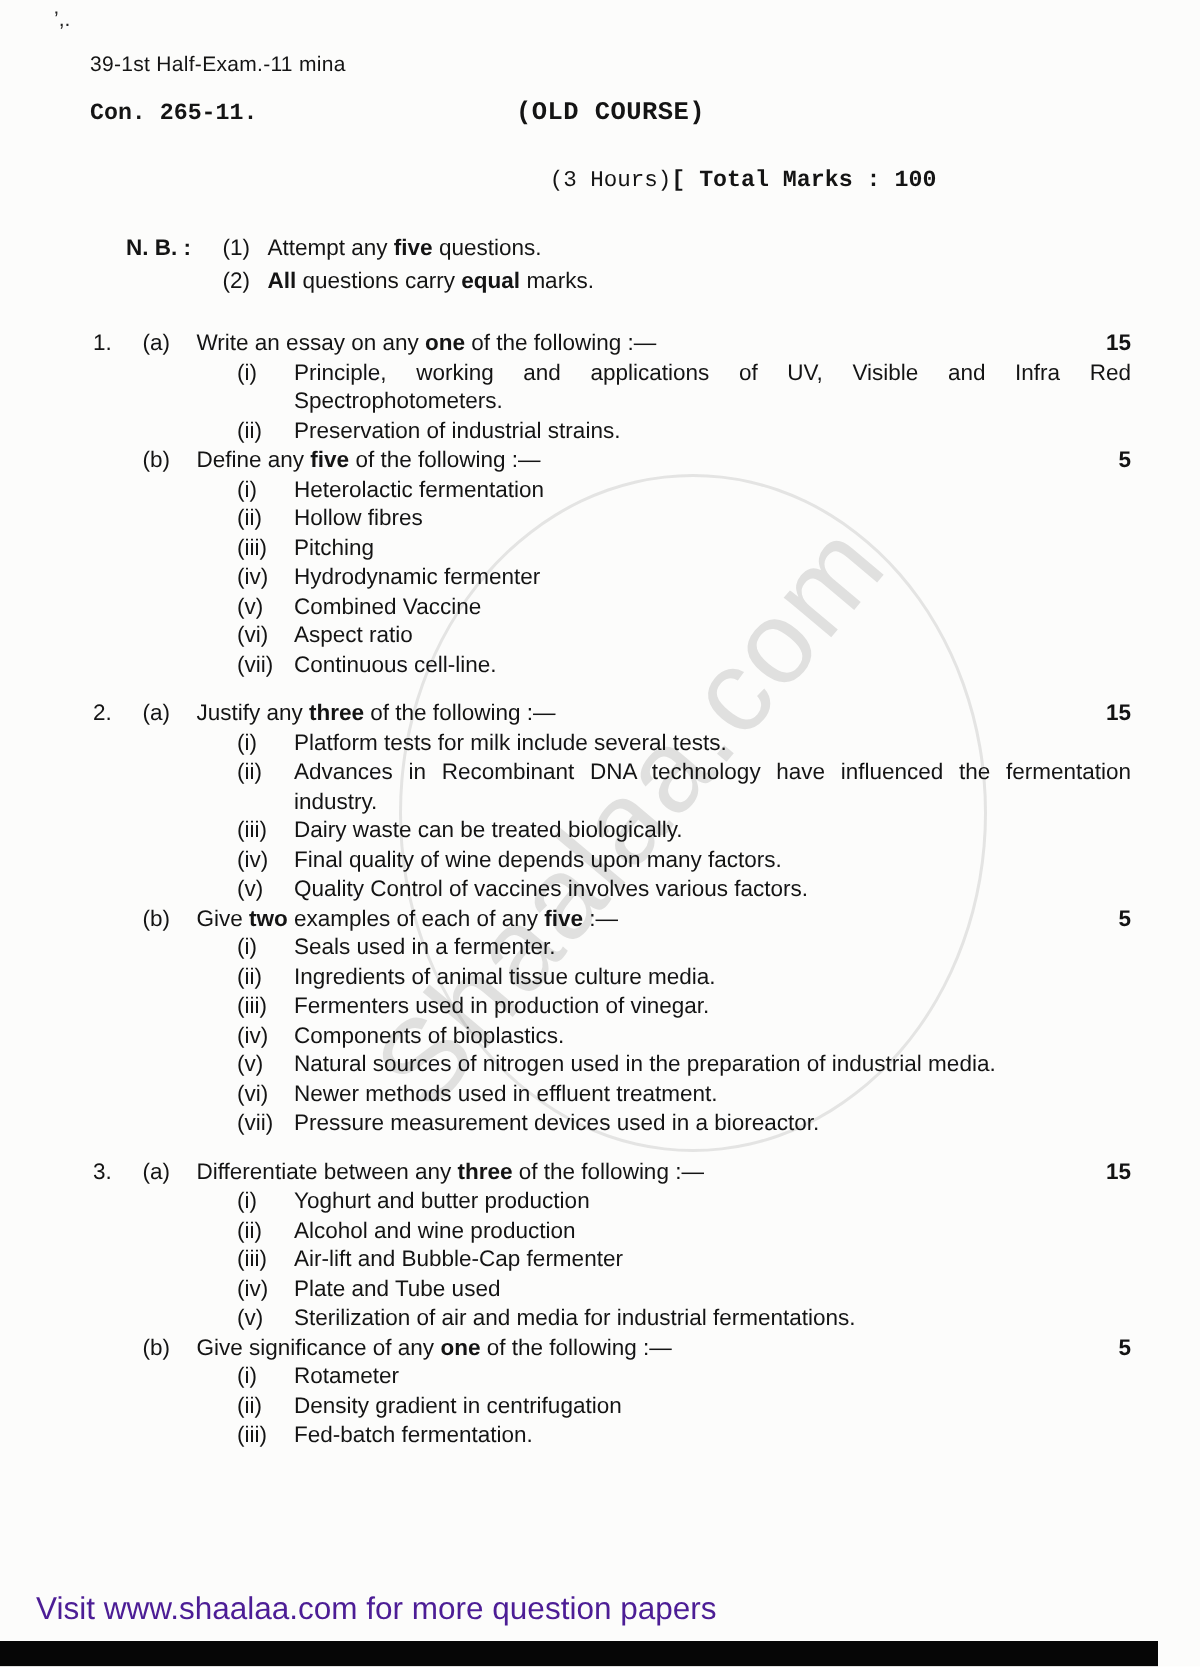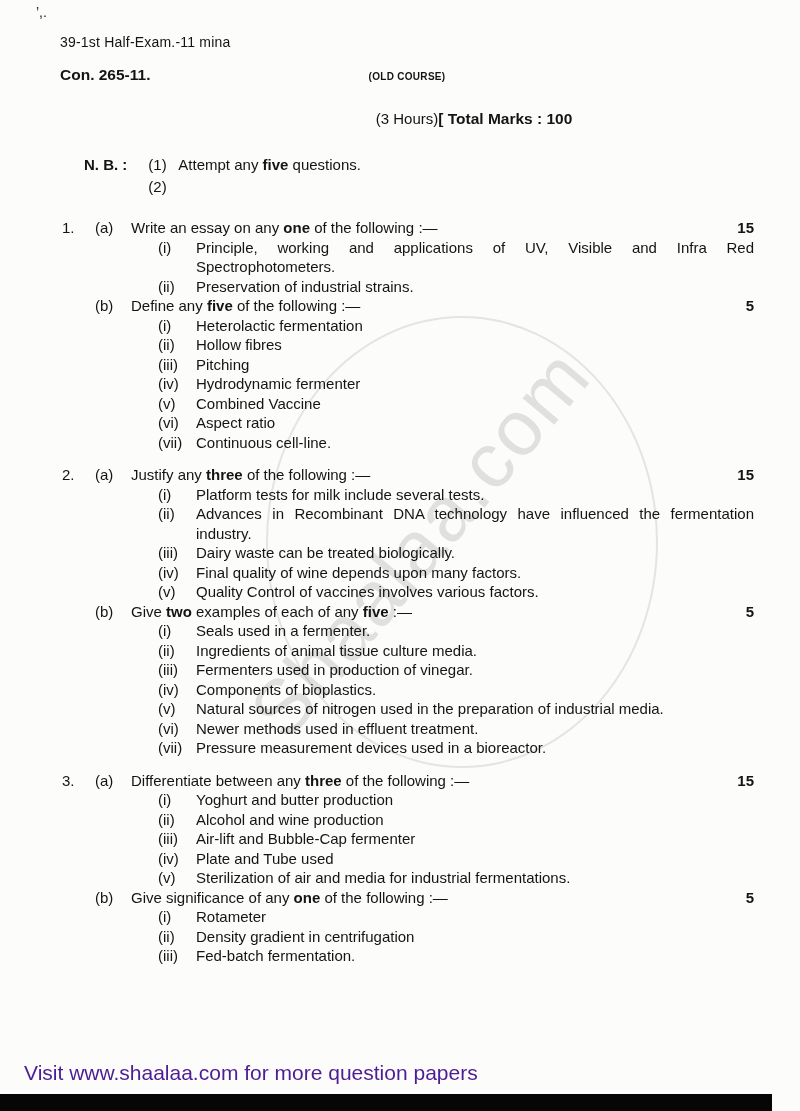--- a/index.html
+++ b/index.html
@@ -18,26 +18,26 @@
   .wm-text {
     position: absolute; left: 110px; top: 498px; width: 620px; text-align: center;
     font-size: 78px; letter-spacing: 2px; color: rgba(70,70,70,0.15);
     transform: rotate(-50deg); white-space: nowrap; z-index: 1;
   }
   .content { position: relative; z-index: 2; }
   .scribble { margin: 4px 0 0 36px; font-size: 14px; height: 16px; color: #222; }
   .exam-ref { margin: 14px 0 0 60px; font-size: 14px; letter-spacing: 0.2px; }
   .hrow {
     display: grid; grid-template-columns: 1fr auto 1fr; align-items: baseline;
-    margin-left: 60px; margin-right: 46px;
+    margin-left: 60px; margin-right: 46px; font-family: Liberation Mono, monospace;
   }
   .hrow1 { margin-top: 16px; }
   .hrow2 { margin-top: 26px; }
   .con    { font-weight: bold; font-size: 15.5px; }
-  .course { font-weight: bold; font-size: 10px; letter-spacing: 0.3px; }
+  .course { font-weight: bold; font-size: 17px; letter-spacing: 0.3px; }
   .code   { font-weight: bold; font-size: 20px; text-align: right; letter-spacing: 0.5px; }
   .hours  { font-size: 15px; }
   .tmarks { font-weight: bold; font-size: 15.5px; text-align: left; }
   .nb { display: flex; margin: 26px 46px 0 84px; line-height: 22px; }
   .nb-label { font-weight: bold; white-space: nowrap; margin-right: 21px; }
   .nb-item { display: flex; }
   .nb-num { flex: 0 0 30px; }
   .questions { margin-top: 20px; }
   .question-block { margin: 0 46px 13px 62px; line-height: 19.5px; }
   .part-row { display: grid; grid-template-columns: 33px 36px 1fr 42px; }
@@ -84,20 +84,21 @@
 
     <div class="nb">
       <span class="nb-label">N. B. :</span>
       <div class="nb-items">
         <div class="nb-item">
           <span class="nb-num">(1)</span>
           <span class="nb-text">Attempt any <b>five</b> questions.</span>
         </div>
         <div class="nb-item">
           <span class="nb-num">(2)</span>
+          <span class="nb-text"><b>All</b> questions carry <b>equal</b> marks.</span>
         </div>
       </div>
     </div>
 
     <div class="questions">
         <div class="question-block">
           <div class="part-row">
             <span class="q-num">1.</span>
             <span class="p-label">(a)</span>
             <span class="p-text">Write an essay on any <b>one</b> of the following :—</span>

